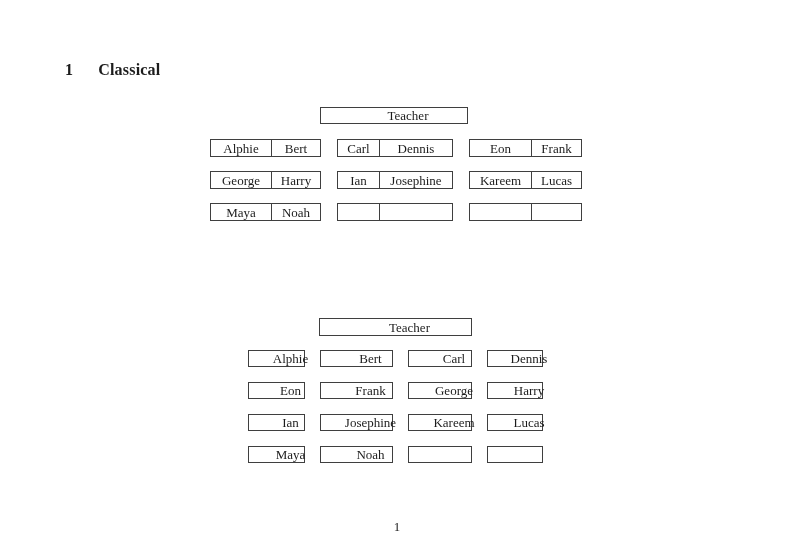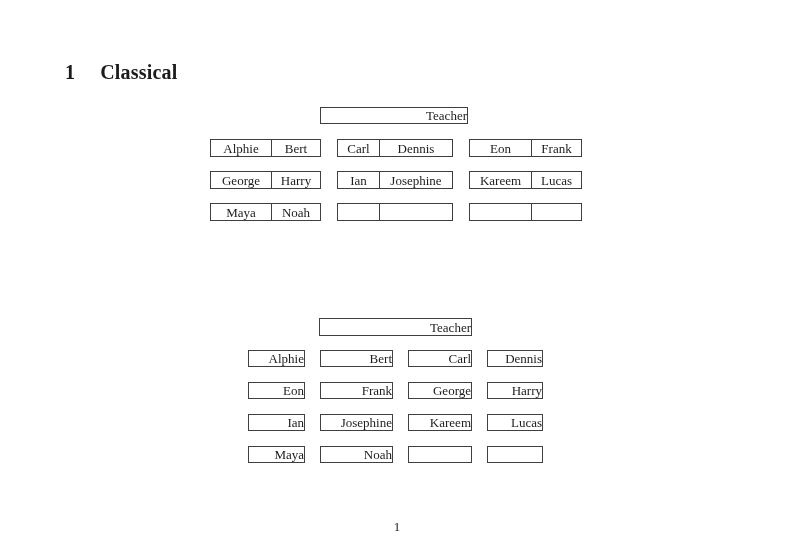--- a/index.html
+++ b/index.html
@@ -13,38 +13,38 @@
     height: 560px;
     background: #ffffff;
     font-family: "Liberation Serif", serif;
     color: #1c1c1c;
     overflow: hidden;
   }
   .heading {
     position: absolute;
     left: 65px;
     margin: 0;
-    font-size: 20px;
+    font-size: 16px;
     font-weight: 700;
     line-height: 1;
     color: #1c1c1c;
     letter-spacing: 0.2px;
   }
   .sec-num {
     display: inline-block;
     margin-right: 25px;
   }
   .box {
     position: absolute;
     box-sizing: border-box;
     border: 1px solid #3f3f3f;
     background: #ffffff;
     display: flex;
     align-items: center;
-    justify-content: flex-end;
+    justify-content: center;
     font-size: 13px;
     line-height: 1;
     color: #1c1c1c;
     white-space: nowrap;
     padding-left: 28px;
   }
   .duo {
     justify-content: flex-start;
     padding: 0;
   }

